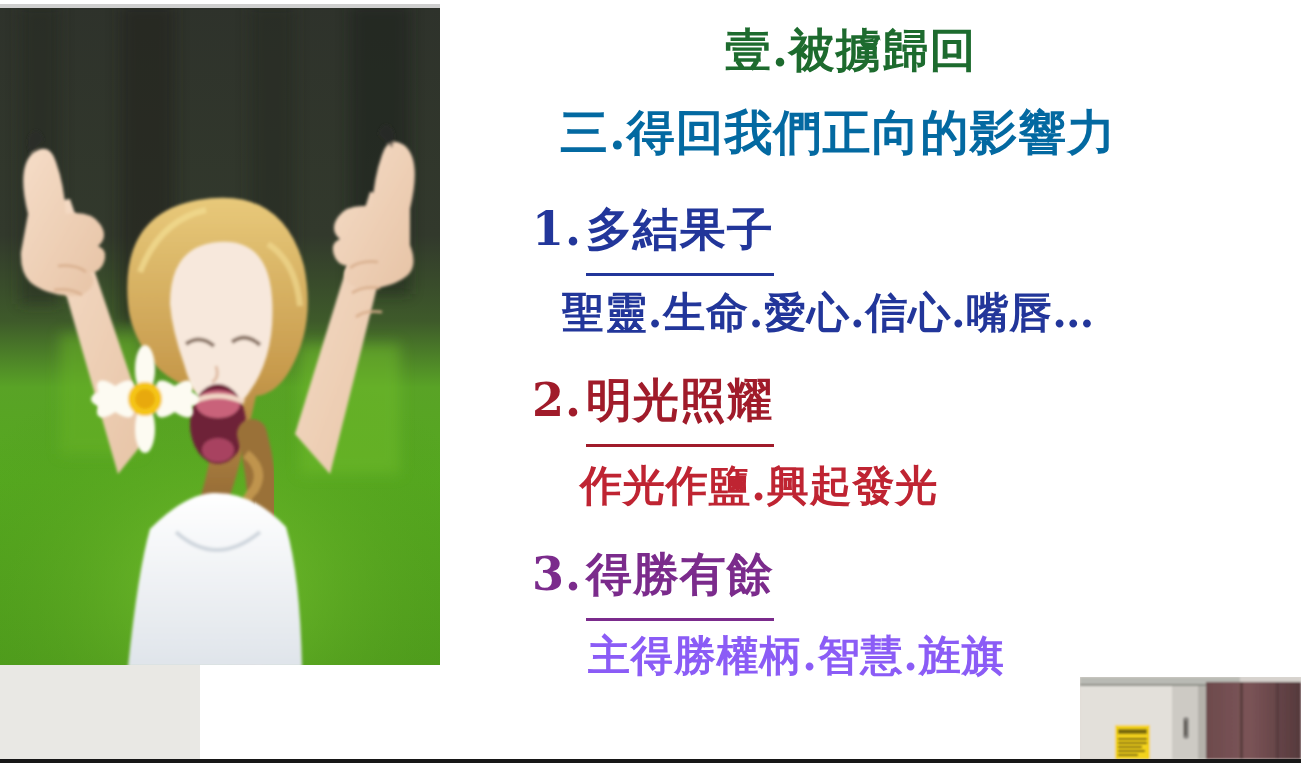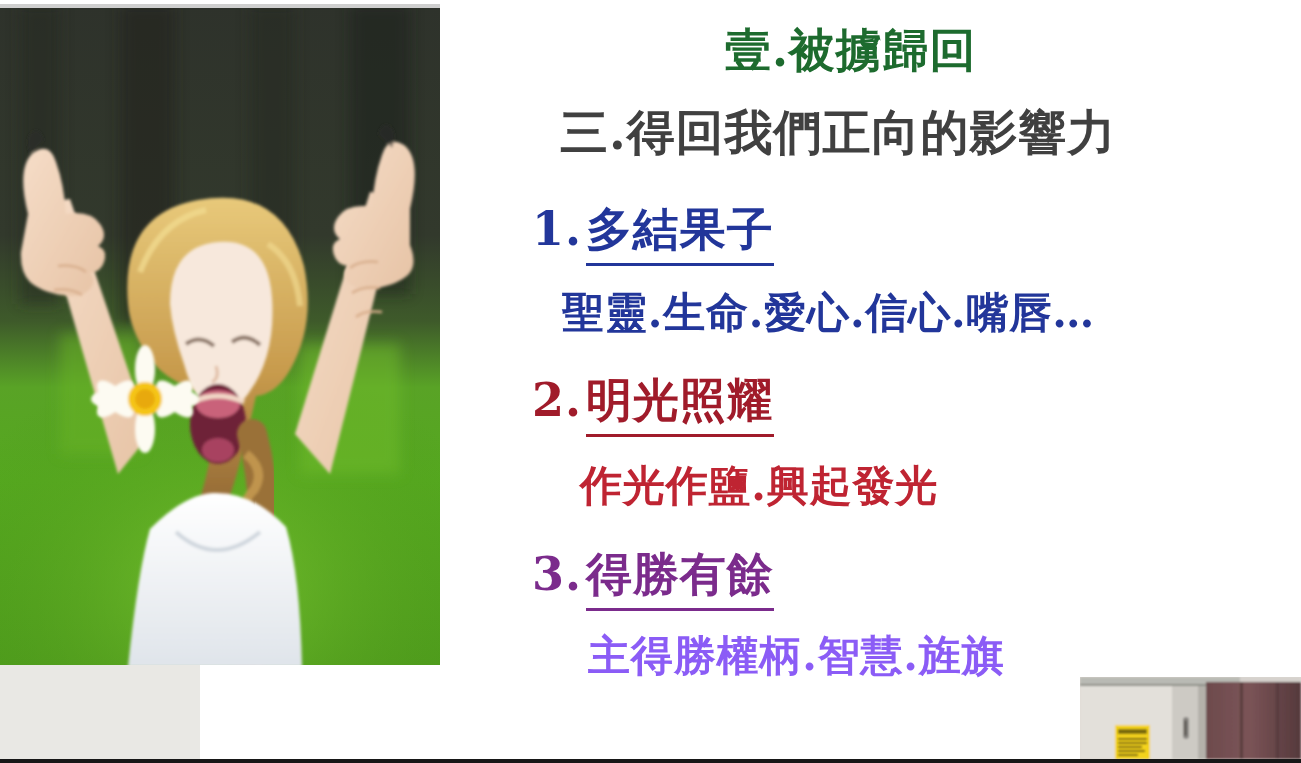--- a/index.html
+++ b/index.html
@@ -77,34 +77,34 @@
   .ln-title {
     left: 285px;
     top: 20px;
     font-size: 46px;
     color: #1d6b2e;
   }
   .ln-sub {
     left: 120px;
     top: 101px;
     font-size: 48px;
-    color: #404040;
+    color: #0369a1;
   }
 
   .ln-item {
     font-size: 46px;
   }
   .ln-item .num {
     display: inline-block;
     padding-right: 4px;
   }
   .ln-item .body {
     display: inline-block;
     border-bottom: 3px solid currentColor;
-    padding-bottom: 2px;
+    padding-bottom: 12px;
     font-family: Liberation Mono, monospace;
   }
 
   .ln-detail {
     font-size: 42px;
   }
 
   .item1 { left: 92px;  top: 199px; color: #22369a; }
   .det1  { left: 122px; top: 285px; color: #22369a; }
   .item2 { left: 92px;  top: 370px; color: #a01b2a; }

